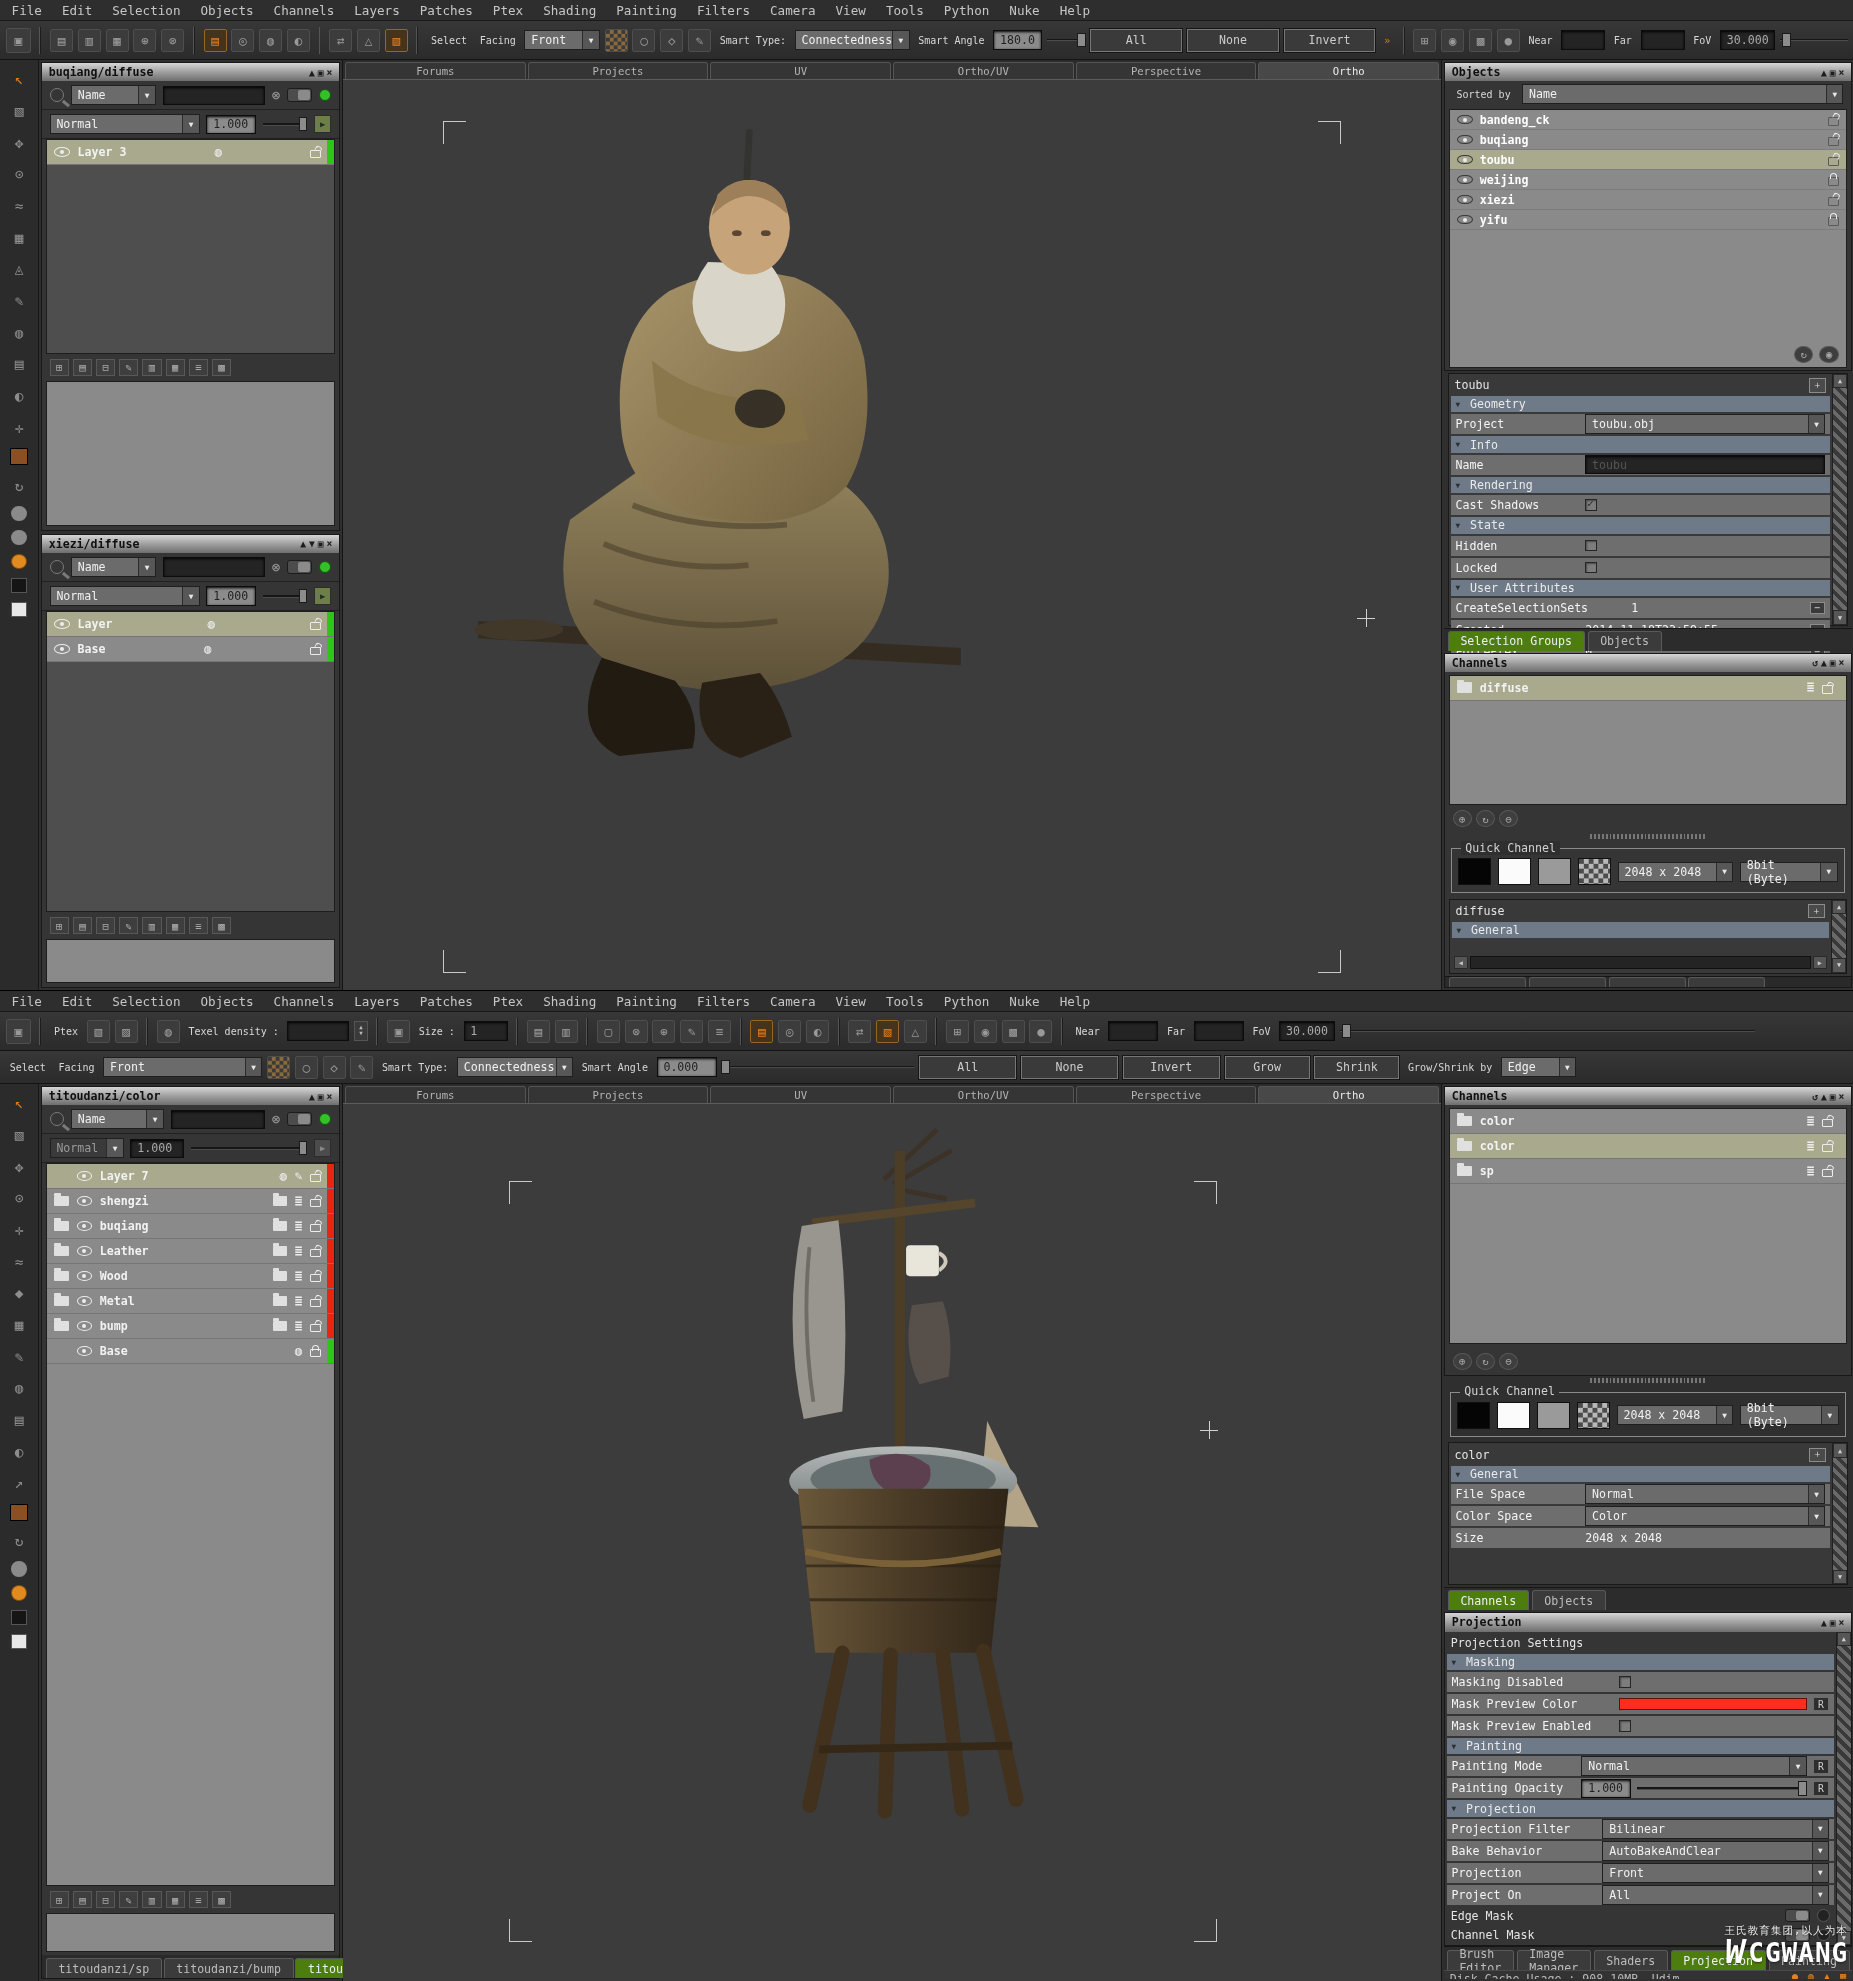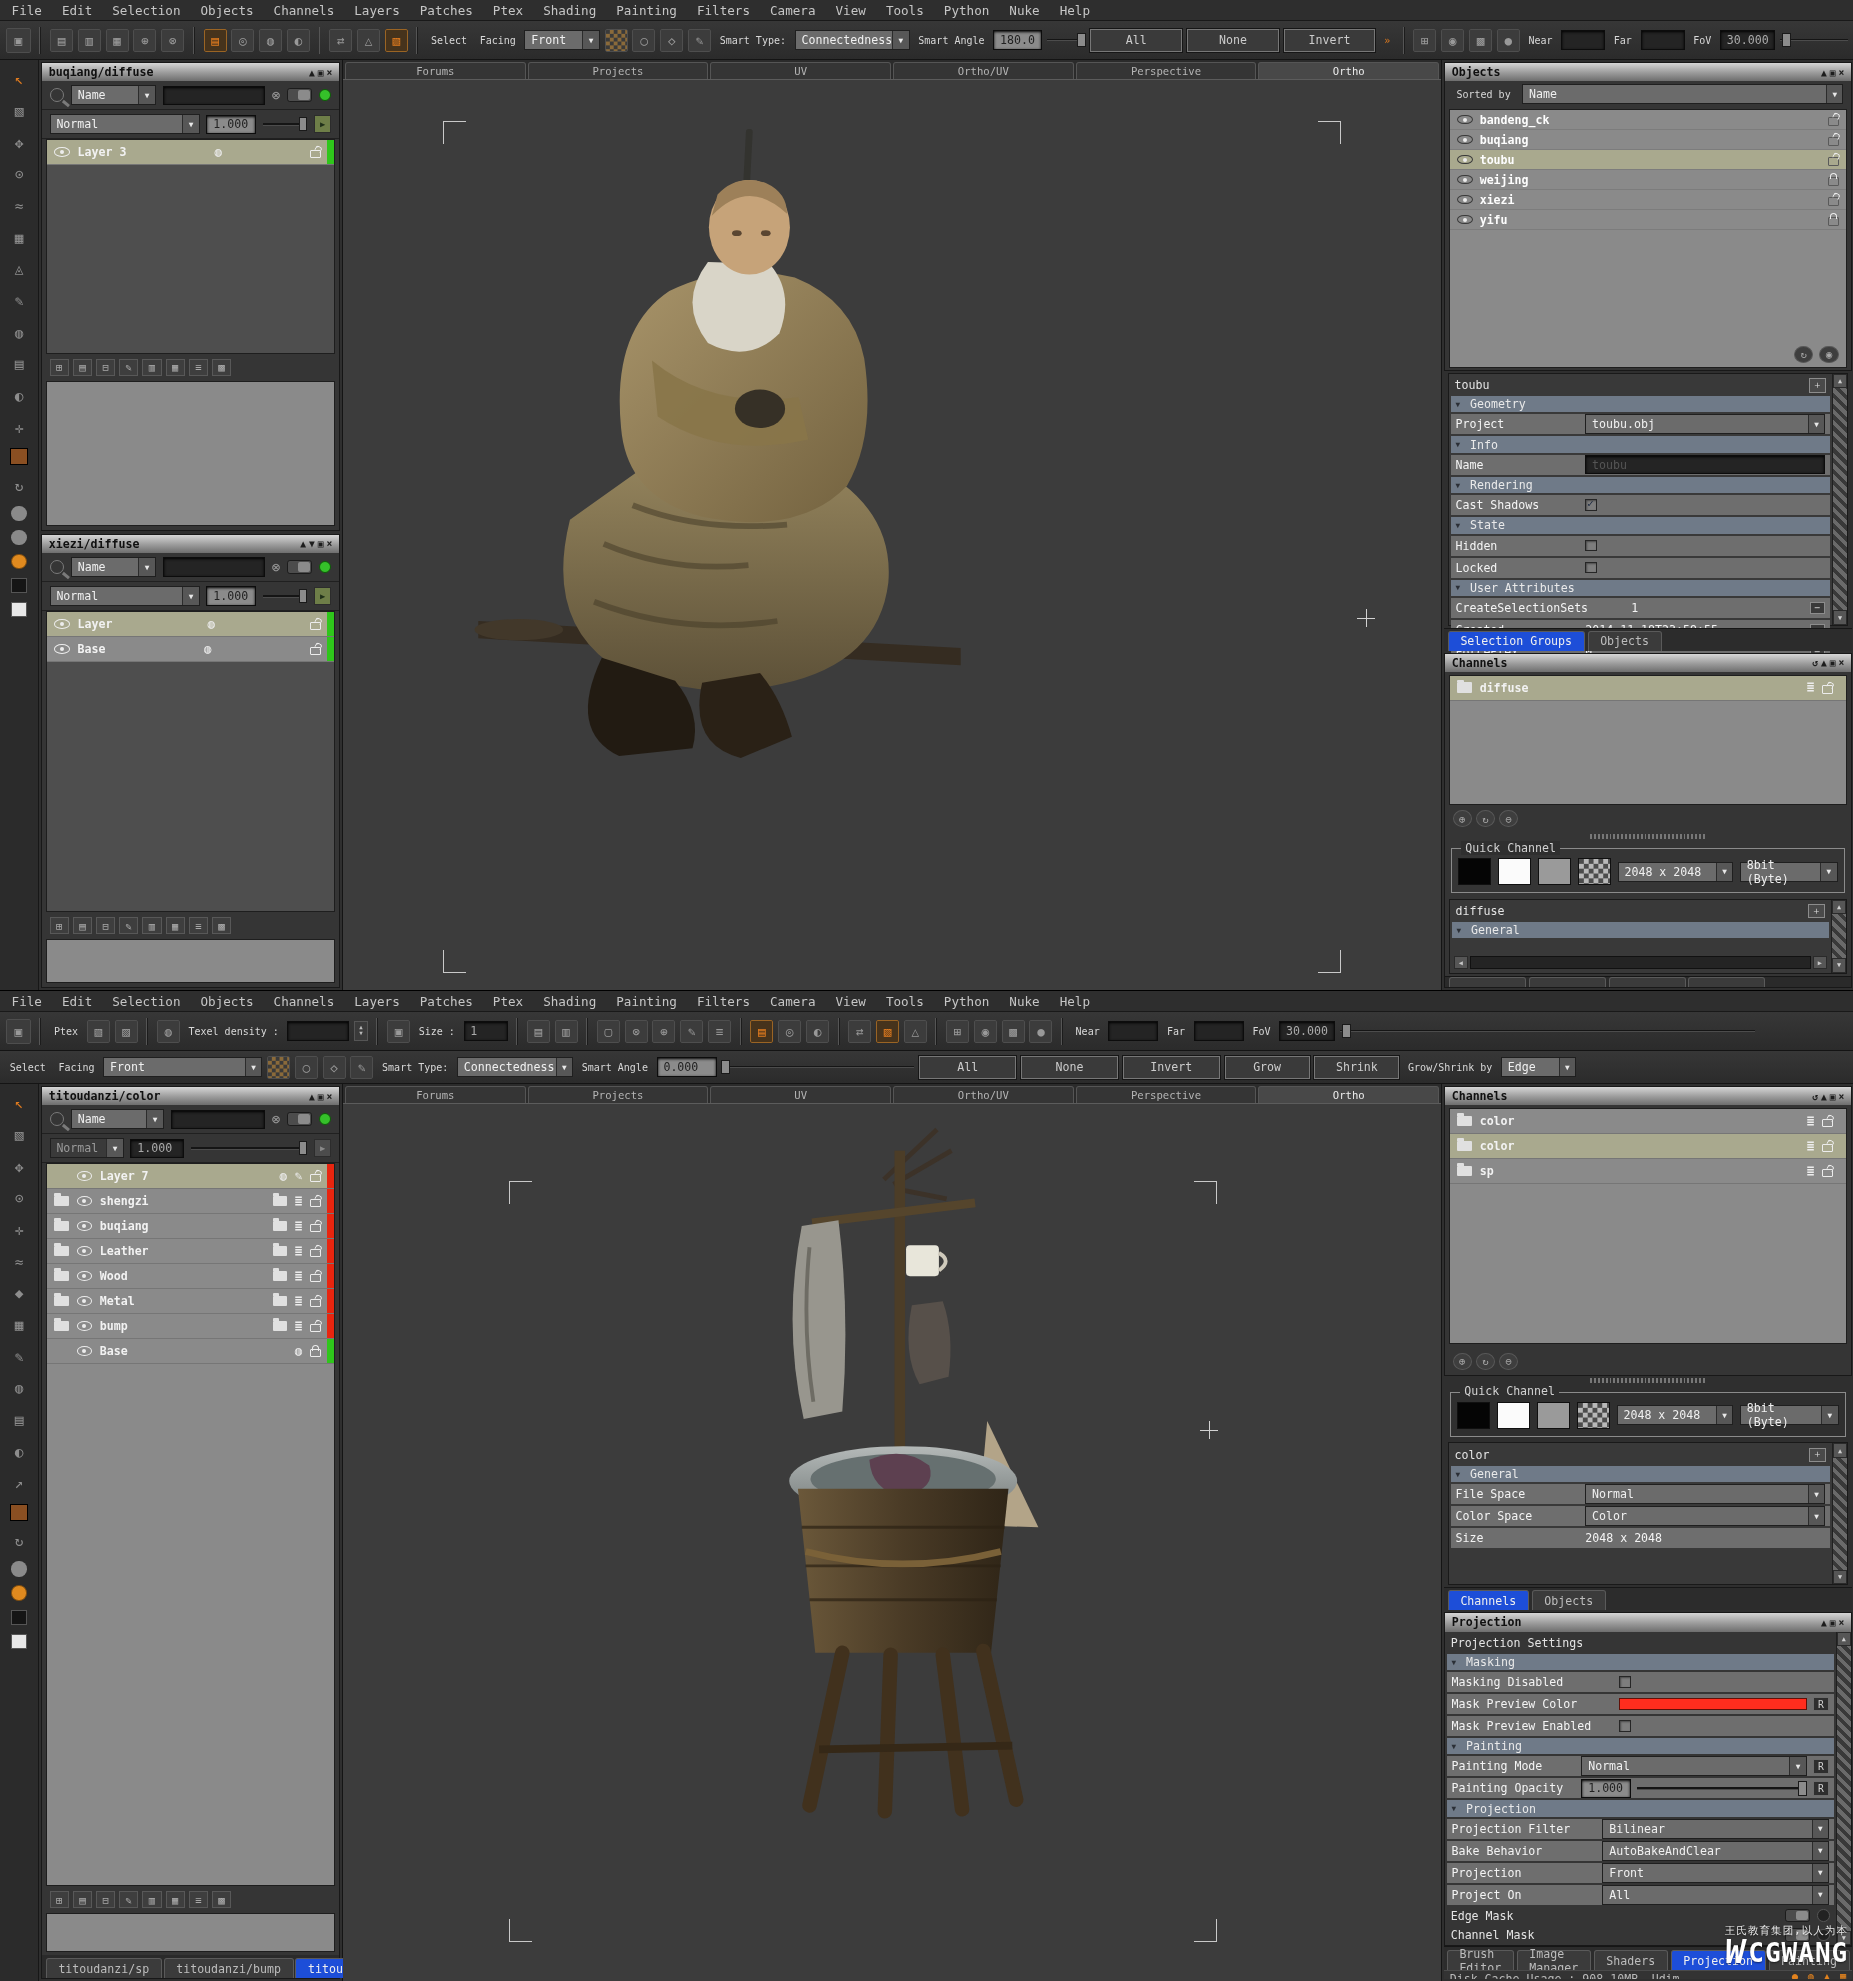--- a/index.html
+++ b/index.html
@@ -63,21 +63,21 @@
 .lk{width:10.6px;height:8.7px;border:1px solid #ececec;border-radius:1px;position:relative;flex:none;margin-top:3.9px}
 .lk::before{content:"";position:absolute;left:1px;top:-4.8px;width:4.8px;height:4.8px;border:1px solid #ececec;border-bottom:none;border-radius:3.9px 3.9px 0 0}
 .lk.open::before{left:3.9px;transform:rotate(25deg)}
 .fold{width:14.5px;height:10.6px;background:#e0e0e0;border-radius:1px;position:relative;flex:none}
 .fold::before{content:"";position:absolute;top:-2.9px;left:0;width:6.8px;height:2.9px;background:#e0e0e0;border-radius:1px 1px 0 0}
 .gl{color:#ececec;font-size:12.6px;flex:none;line-height:1}
 .iconrow{height:27px;flex:none;display:flex;align-items:center;gap:3.9px;padding:0 7.7px}
 .sicon{width:19.3px;height:17.4px;background:#3e3e3e;border:1px solid #585858;color:#a8a8a8;font-size:10.6px;display:flex;align-items:center;justify-content:center;flex:none}
 .tabstrip{height:23px;flex:none;display:flex;gap:1.9px;align-items:flex-end;padding:0 3.9px;background:#2a2a2a}
 .ftab{height:20px;background:#3b3b3b;border:1px solid #5a5a5a;border-bottom:none;border-radius:2.9px 2.9px 0 0;padding:0 11.6px;display:flex;align-items:center;color:#bdbdbd;font-size:11.6px}
-.ftab.active{background:#1d4ed8;color:#efefef}
+.ftab.active{background:#4d7c0f;color:#efefef}
 
 .rightcol{flex:none;width:413px;background:#2f2f2f;border-left:1px solid #141414;display:flex;flex-direction:column;padding:1.9px;min-height:0}
 .olist{background:#8a8a8a;border:1px solid #1e1e1e;margin:1.9px 3.9px;overflow:hidden;display:flex;flex-direction:column}
 .orow{height:20px;flex:none;display:flex;align-items:center;gap:6.8px;padding:0 7.7px;color:#fdfdfd;font-weight:bold;border-bottom:1px solid #7c7c7c;font-size:11.6px}
 .orow.sel{background:#a9a98e}
 .sortrow{height:26px;flex:none;display:flex;align-items:center;gap:7.7px;padding:0 7.7px}
 .props{background:#393939;border:1px solid #191919;margin:1.9px 3.9px;display:flex;min-height:0}
 .pcol{flex:1;display:flex;flex-direction:column;padding:1.9px;min-width:0}
 .phead{height:19.3px;flex:none;display:flex;align-items:center;color:#e4e4e4;padding:0 3.9px;font-size:11.6px}
 .plusb{margin-left:auto;width:17.4px;height:14.5px;background:#4a4a4a;border:1px solid #8c8c8c;color:#ddd;font-size:9.7px;display:flex;align-items:center;justify-content:center}
@@ -112,21 +112,21 @@
 .c-tr{border-right:1px solid #c9c9c9;border-top:1px solid #c9c9c9}
 .c-bl{border-left:1px solid #c9c9c9;border-bottom:1px solid #c9c9c9}
 .c-br{border-right:1px solid #c9c9c9;border-bottom:1px solid #c9c9c9}
 .xh{position:absolute;width:18.3px;height:18.3px}
 .xh::before{content:"";position:absolute;left:8.7px;top:0;width:1px;height:18.3px;background:#d2d2d2}
 .xh::after{content:"";position:absolute;top:8.7px;left:0;height:1px;width:18.3px;background:#d2d2d2}
 
 .statustabs{height:24px;flex:none;display:flex;gap:2.9px;align-items:flex-end;padding:0 2.9px;background:#2c2c2c;border-top:1px solid #161616}
 .statusline{height:8.7px;flex:none;background:#333;border-top:1px solid #4a4a4a;display:flex;gap:13.5px;align-items:flex-start;padding:1px 5.8px;color:#b9b9b9;font-size:11.6px;overflow:hidden}
 .statusline .oico{color:#e0821f;font-size:10.6px;line-height:9.7px}
-.watermark{position:absolute;right:5.8px;bottom:13.5px;z-index:40;color:#fff;text-align:center;text-shadow:0 1px 1.9px #0008}
+.watermark{position:absolute;right:5.8px;bottom:13.5px;z-index:40;color:#fff;text-align:left;text-shadow:0 1px 1.9px #0008}
 .watermark .slog{font-size:10.6px;color:#e8e8e8;letter-spacing:1px}
 .watermark .brandrow{display:flex;align-items:center;gap:3.9px;justify-content:flex-end}
 .watermark .wmark{font-size:33px;font-weight:bold;transform:skewX(-8deg);line-height:.8}
 .watermark .brand{font-size:26px;font-weight:bold;letter-spacing:1px}
 .cliptabs{height:11.6px;flex:none;overflow:hidden;display:flex;gap:2.9px;padding:0 3.9px;background:#2a2a2a;border-top:1px solid #161616}
 .cliptabs .ftab{height:19.3px}
 </style>
 </head>
 <body>
 

